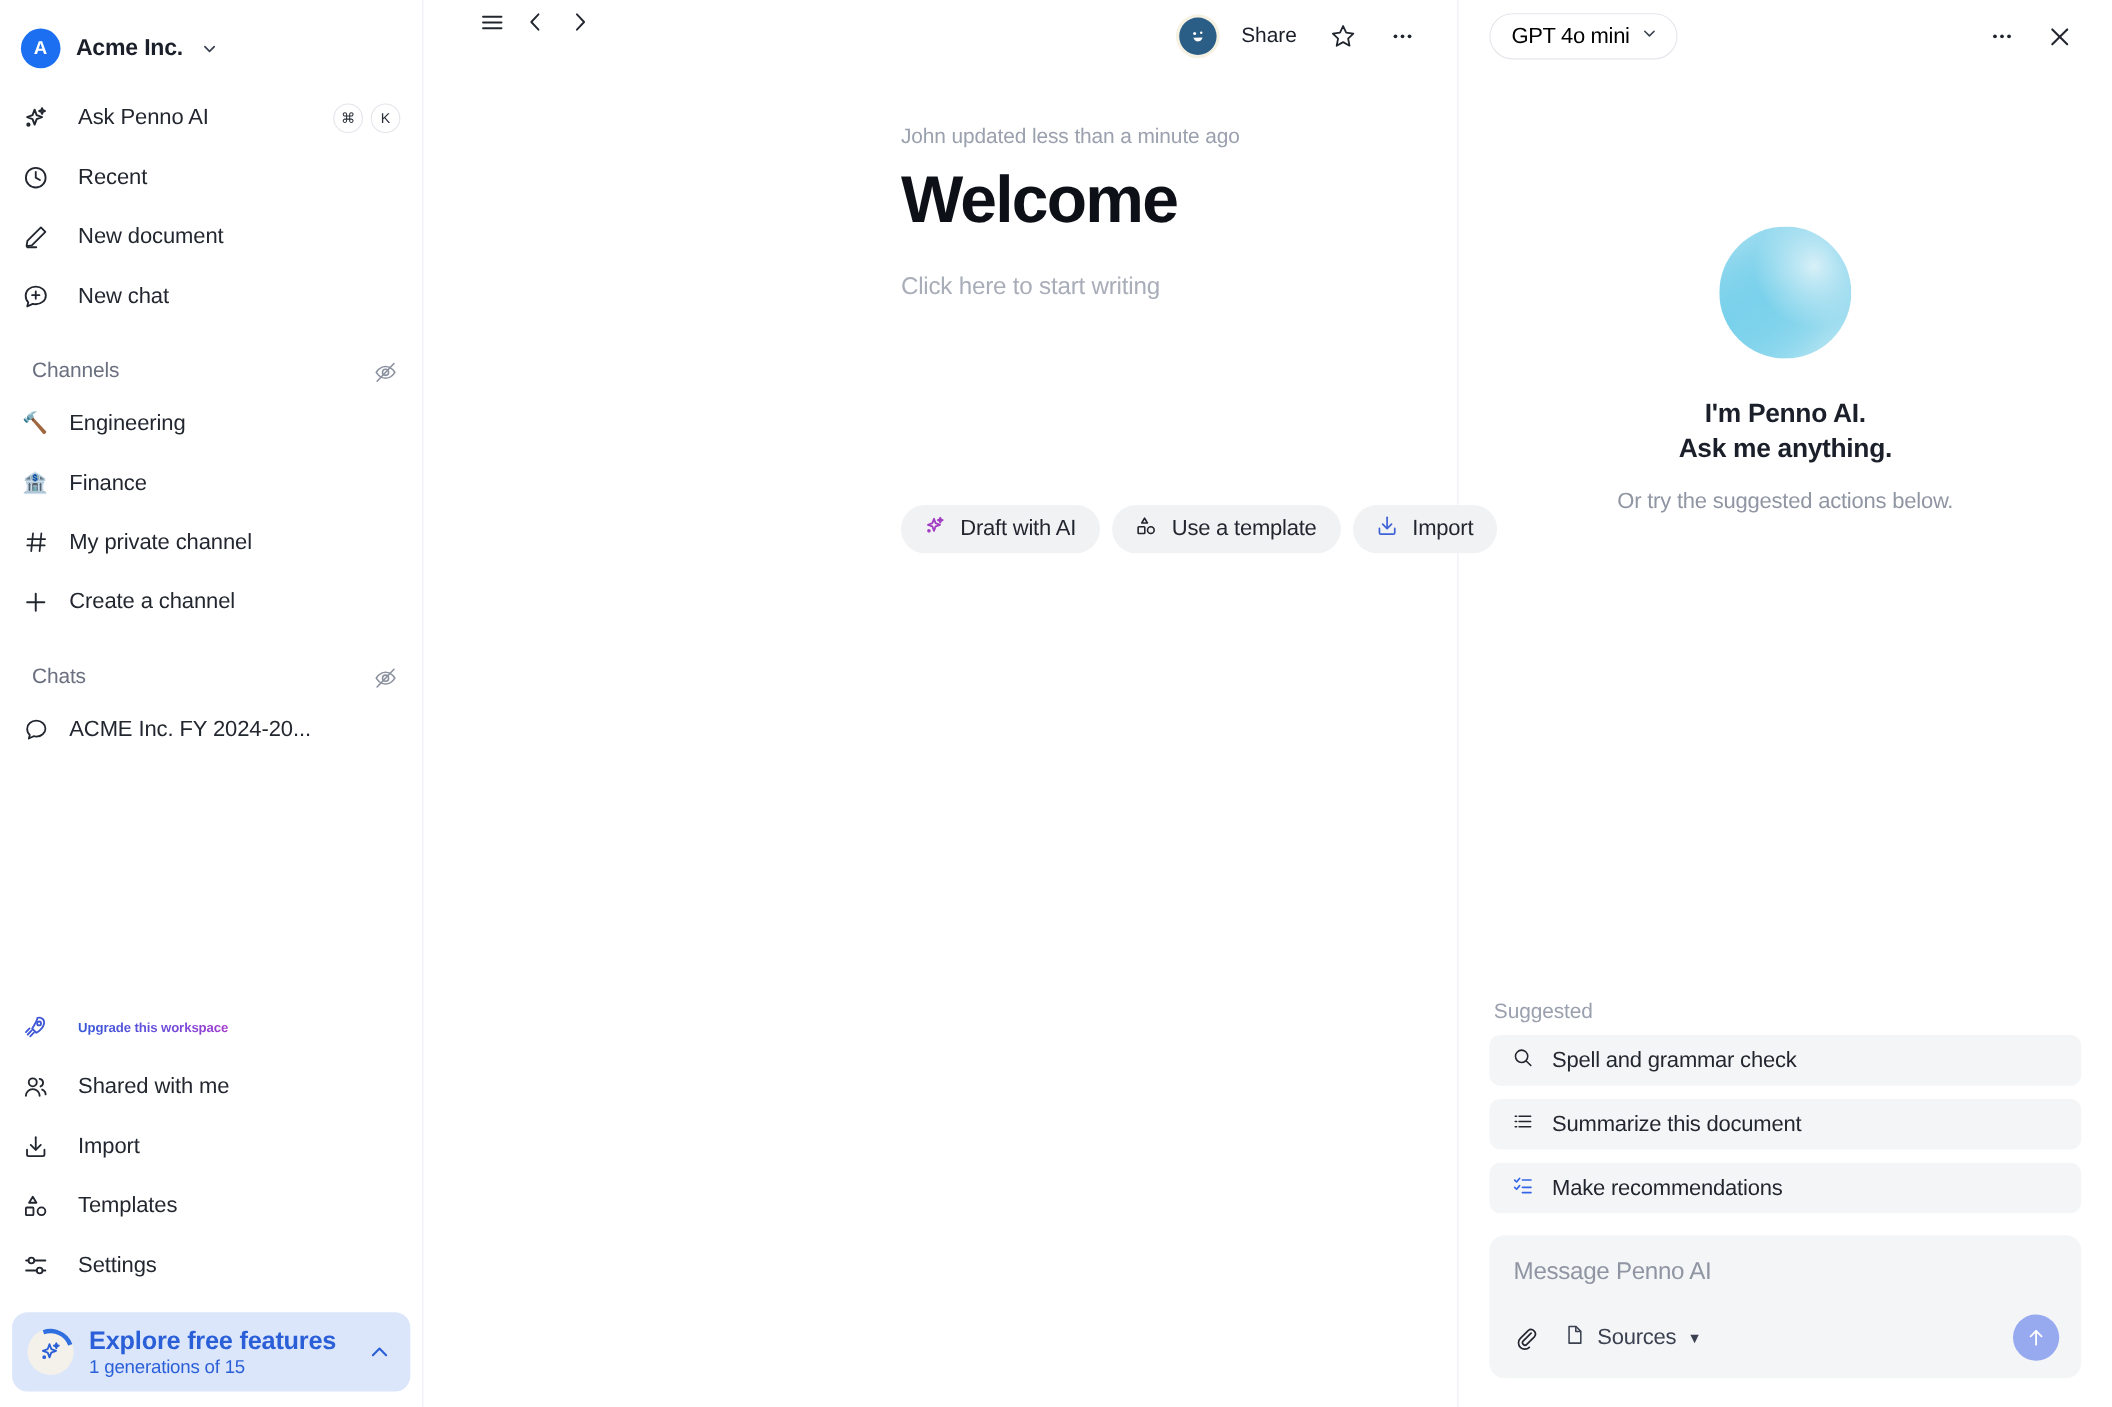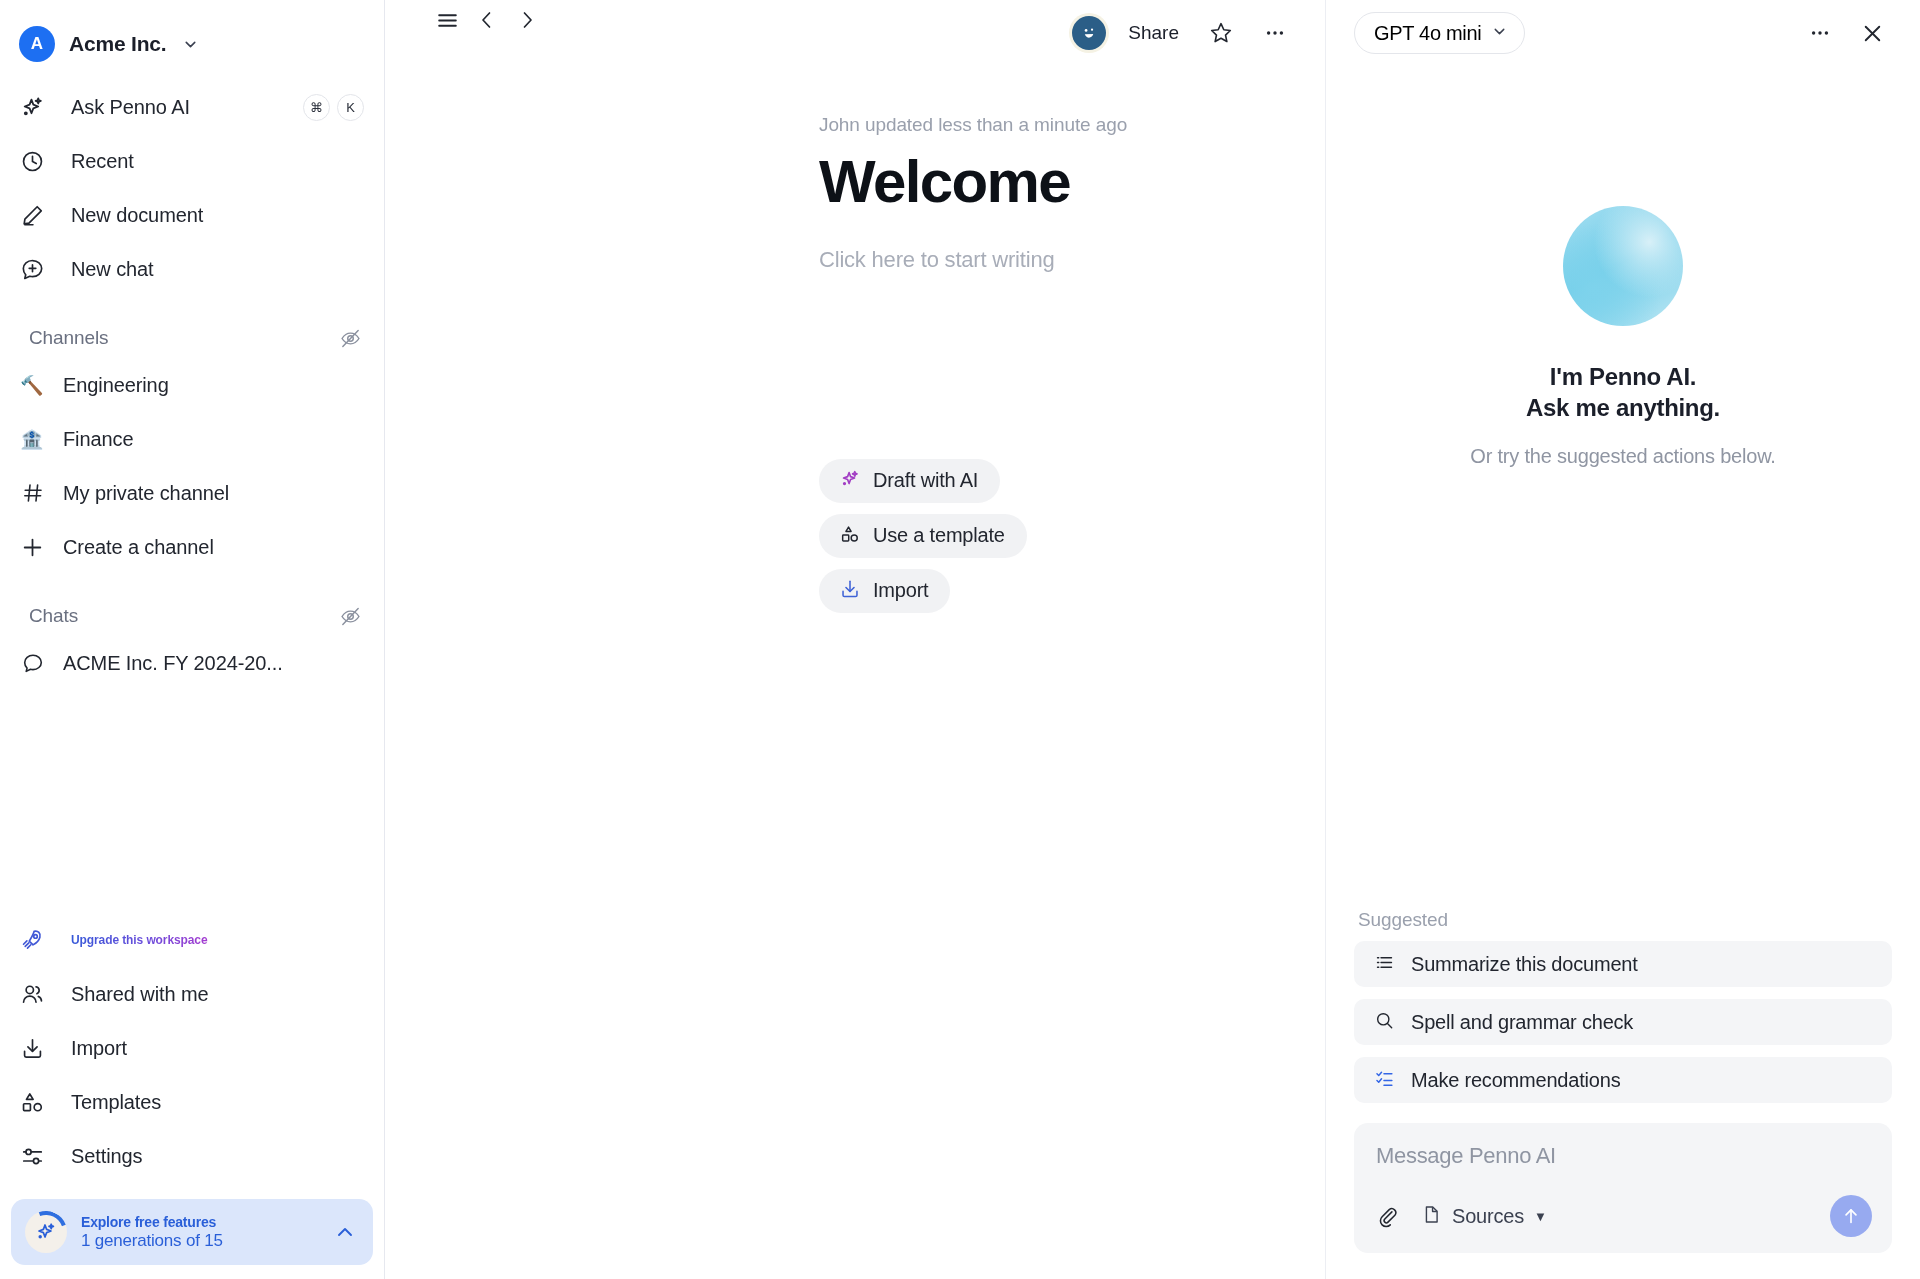--- a/index.html
+++ b/index.html
@@ -80,21 +80,21 @@
     width: 42px; height:42px; flex:0 0 42px; border-radius:50%;
     background: #f4f0ea; position:relative;
     display:flex; align-items:center; justify-content:center;
   }
   .explore-ring .arc {
     position:absolute; inset:0; border-radius:50%;
     border: 4px solid transparent; border-top-color:#2f6fe0;
     transform: rotate(25deg);
   }
   .explore-text { display:flex; flex-direction:column; gap:1px; }
-  .explore-title { font-size:14px; font-weight:700; color:#2a5fd8; letter-spacing:-.2px; }
+  .explore-title { font-size:23px; font-weight:700; color:#2a5fd8; letter-spacing:-.2px; }
   .explore-sub { font-size:17px; font-weight:400; color:#2a5fd8; letter-spacing:-.2px; }
   .explore-chev { margin-left:auto; color:#2a5fd8; display:flex; align-items:center; }
 
   
   .main {
     flex: 1 1 auto; height:1279px; position:relative;
     border-right: 1px solid #eceef3; background:#fff;
     display:flex; flex-direction:column; min-width:0;
   }
   .main-top {
@@ -117,21 +117,21 @@
   }
 
   .doc-body { padding: 48px 0 0 434px; }
   .doc-meta { font-size:19px; color:#9aa0ad; letter-spacing:-.1px; }
   .doc-title {
     font-size: 60px; font-weight: 800; color:#0d1117;
     letter-spacing:-1.6px; margin-top: 14px; line-height:1.08;
   }
   .doc-placeholder { font-size:22px; color:#a8adb8; margin-top:32px; letter-spacing:-.2px; }
 
-  .chips { margin-top: 186px; display:flex; flex-direction:column; align-items:flex-start; gap:11px; }
+  .chips { margin-top: 186px; display:flex; flex-direction:row; align-items:flex-start; gap:11px; }
   .chip {
     display:flex; align-items:center; gap:12px;
     background:#f1f2f4; border-radius:22px;
     height:44px; padding: 0 22px 0 20px; cursor:pointer;
   }
   .chip-label { font-size:20px; color:#22262f; letter-spacing:-.2px; white-space:nowrap; }
 
   
   .panel {
     width: 594px; flex: 0 0 594px; height:1279px;
@@ -526,39 +526,39 @@
     </div>
 
     <div class="panel-spacer"></div>
 
     <div>
       <div class="sug-label">Suggested</div>
 
       <div class="sug-item">
         <span>
           <svg width="21" height="21" viewBox="0 0 24 24" fill="none" stroke="#22262f" stroke-width="1.6" stroke-linecap="round">
+              <circle cx="10.6" cy="10.6" r="6.4"></circle>
+              <line x1="15.4" y1="15.4" x2="20.2" y2="20.2"></line>
+            </svg>
+        </span>
+        <span class="sug-text">Spell and grammar check</span>
+      </div>
+
+      <div class="sug-item">
+        <span>
+          <svg width="21" height="21" viewBox="0 0 24 24" fill="none" stroke="#22262f" stroke-width="1.6" stroke-linecap="round">
               <line x1="4" y1="6.6" x2="5.4" y2="6.6"></line>
               <line x1="8" y1="6.6" x2="20" y2="6.6"></line>
               <line x1="4" y1="12" x2="5.4" y2="12"></line>
               <line x1="8" y1="12" x2="20" y2="12"></line>
               <line x1="4" y1="17.4" x2="5.4" y2="17.4"></line>
               <line x1="8" y1="17.4" x2="20" y2="17.4"></line>
             </svg>
         </span>
         <span class="sug-text">Summarize this document</span>
-      </div>
-
-      <div class="sug-item">
-        <span>
-          <svg width="21" height="21" viewBox="0 0 24 24" fill="none" stroke="#22262f" stroke-width="1.6" stroke-linecap="round">
-              <circle cx="10.6" cy="10.6" r="6.4"></circle>
-              <line x1="15.4" y1="15.4" x2="20.2" y2="20.2"></line>
-            </svg>
-        </span>
-        <span class="sug-text">Spell and grammar check</span>
       </div>
 
       <div class="sug-item">
         <span>
           <svg width="21" height="21" viewBox="0 0 24 24" fill="none" stroke="#3366e6" stroke-width="1.7" stroke-linecap="round" stroke-linejoin="round">
               <polyline points="3.4 6.6 5.4 8.6 8.6 4.8"></polyline>
               <line x1="11.4" y1="6.6" x2="20.4" y2="6.6"></line>
               <polyline points="3.4 14.2 5.4 16.2 8.6 12.4"></polyline>
               <line x1="11.4" y1="14.2" x2="20.4" y2="14.2"></line>
               <line x1="11.4" y1="19.6" x2="20.4" y2="19.6"></line>

